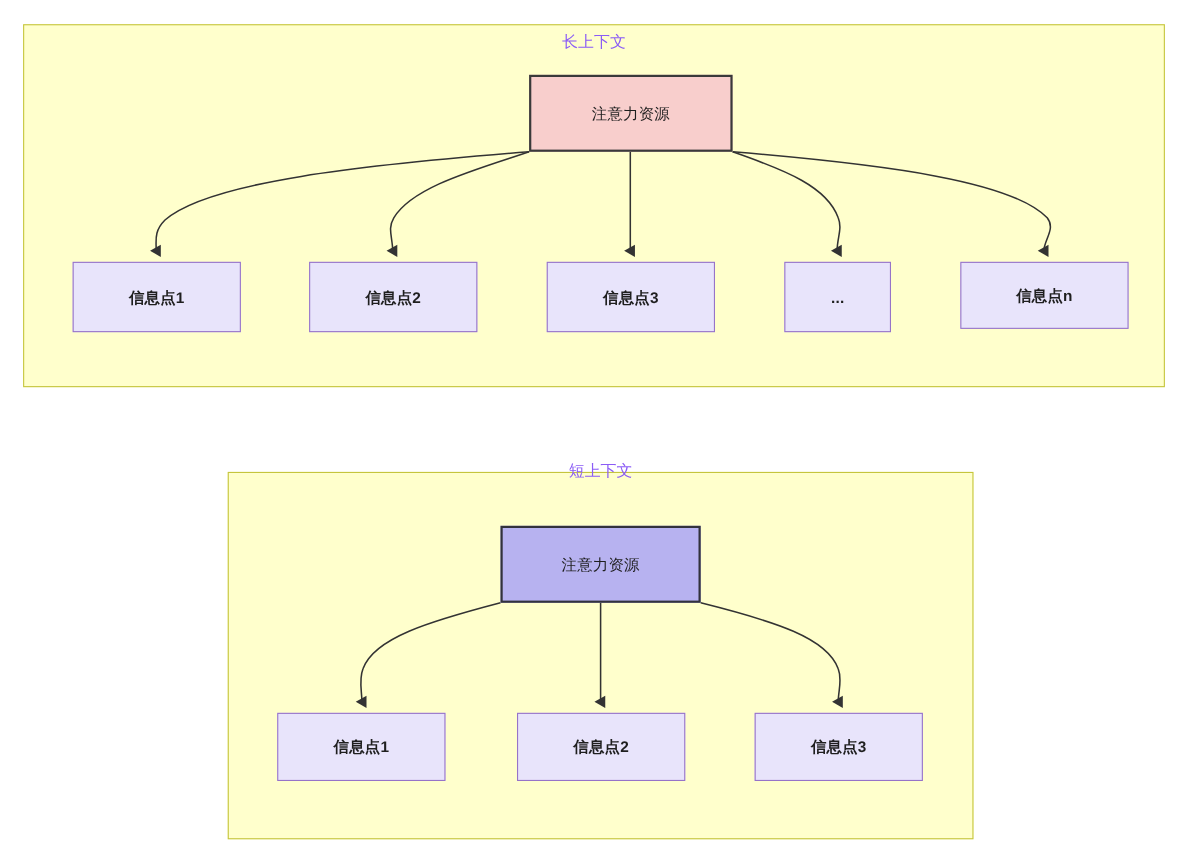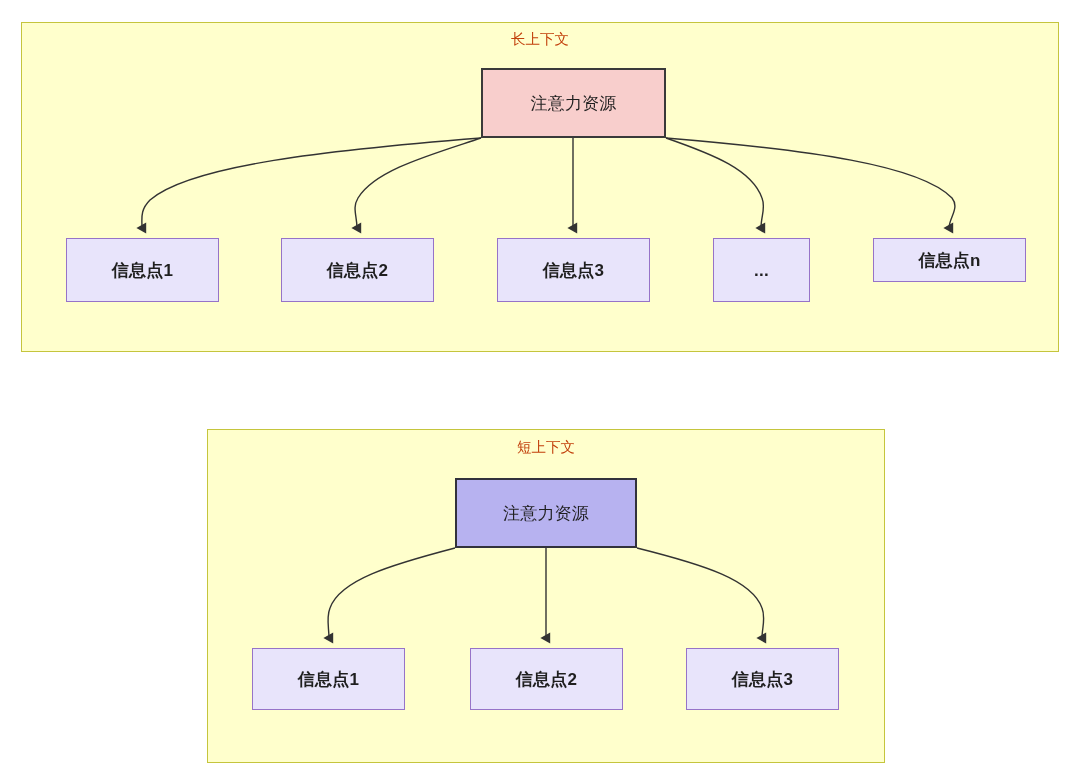--- a/index.html
+++ b/index.html
@@ -25,36 +25,36 @@
     left: 0; top: 0;
     width: 1080px;
     height: 774px;
   }
   .node-box {
     position: absolute;
     box-sizing: border-box;
     display: flex;
     align-items: center;
     justify-content: center;
-    font-size: 17px;
+    font-size: 14px;
     color: #1f1f1f;
     letter-spacing: 0.2px;
     line-height: 1;
     white-space: nowrap;
   }
   .container-box {
     position: absolute;
     box-sizing: border-box;
     background: #ffffcc;
     border: 1.5px solid #c5c53d;
   }
   .container-title {
     position: absolute;
     font-size: 14.5px;
-    color: #c2410c;
+    color: #8b5cf6;
     white-space: nowrap;
     transform: translateX(-50%);
     line-height: 1;
     text-align: right;
   }
   .attention-pink {
     background: #f8cecc;
     border: 2px solid #3a3a3a;
   }
   .attention-blue {
@@ -99,25 +99,25 @@
   <div class="node-box attention-pink" style="left:481px; top:68px; width:185px; height:70px;">注意力资源</div>
 
   <div class="node-box info-node" style="left:66px; top:238px; width:153px; height:64px;">信息点1</div>
 
   <div class="node-box info-node" style="left:281px; top:238px; width:153px; height:64px;">信息点2</div>
 
   <div class="node-box info-node" style="left:497px; top:238px; width:153px; height:64px;">信息点3</div>
 
   <div class="node-box info-node" style="left:713px; top:238px; width:97px; height:64px;">...</div>
 
-  <div class="node-box info-node" style="left:873px; top:238px; width:153px; height:44px;">信息点n</div>
+  <div class="node-box info-node" style="left:873px; top:238px; width:153px; height:61px;">信息点n</div>
 
   <div class="container-box" style="left:207px; top:429px; width:678px; height:334px;"></div>
 
-  <div class="container-title" style="left:546px; top:440px;">短上下文</div>
+  <div class="container-title" style="left:546px; top:422px;">短上下文</div>
 
   <svg class="canvas" viewBox="0 0 1080 774">
     <g fill="none" stroke="#333333" stroke-width="1.4">
 
       <path d="M455,548 C 390,565 340,580 330,608 C 326,618 329,628 329,638" marker-end="url(#arrowHead)"></path>
 
       <path d="M546,548 L546,638" marker-end="url(#arrowHead)"></path>
 
       <path d="M637,548 C 705,565 752,580 762,608 C 766,618 762,628 762,638" marker-end="url(#arrowHead)"></path>
     </g>

